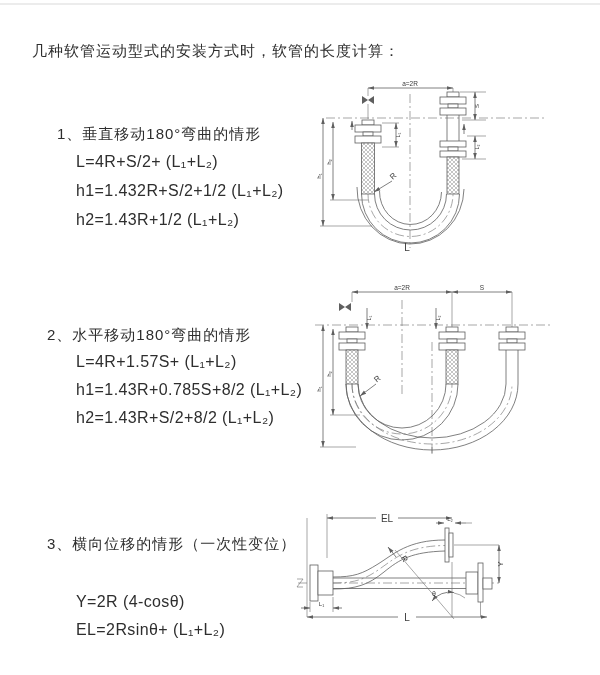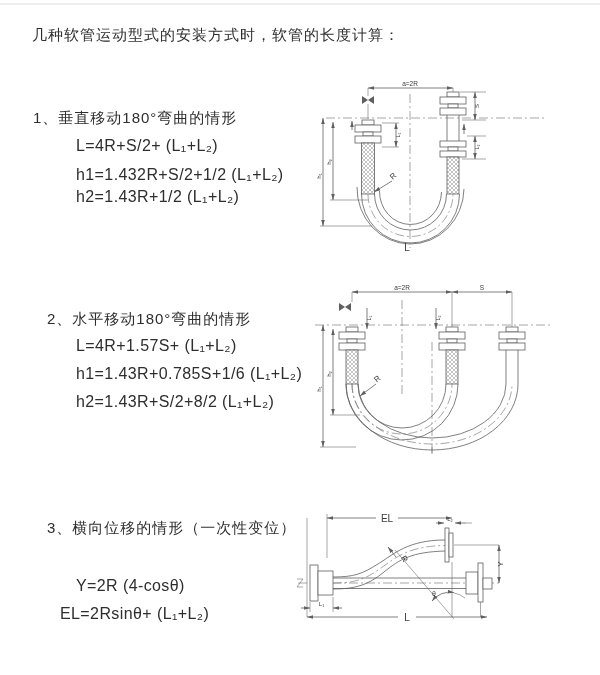--- a/index.html
+++ b/index.html
@@ -3,27 +3,27 @@
 <meta charset="utf-8">
 <style>
   html,body{margin:0;padding:0;}
   body{
     width:600px;height:675px;background:#ffffff;overflow:hidden;
     font-family:"Liberation Sans","DejaVu Sans",sans-serif;
     color:#2e2e2e;position:relative;
   }
   .page{position:absolute;inset:0;}
   .top-rule{position:absolute;left:0;top:3px;width:600px;height:2px;background:#ececec;}
-  .txt{position:absolute;white-space:nowrap;}
+  .txt{position:absolute;white-space:nowrap;margin-top:16px;}
   .title{left:32px;top:26px;font-size:15px;letter-spacing:1px;}
   .heading{font-size:15px;letter-spacing:1px;}
   .formula{font-size:16px;letter-spacing:.4px;}
-  .s1h{left:33px;top:109px}.f11{left:76px;top:137px}.f12{left:76px;top:166px}.f13{left:76px;top:188px}
+  .s1h{left:57px;top:109px}.f11{left:76px;top:137px}.f12{left:76px;top:166px}.f13{left:76px;top:195px}
   .s2h{left:47px;top:310px}.f21{left:76px;top:337px}.f22{left:76px;top:365px}.f23{left:76px;top:393px}
-  .s3h{left:47px;top:519px}.f31{left:76px;top:548px}.f32{left:76px;top:577px}.f33{left:60px;top:605px}
+  .s3h{left:47px;top:519px}.f31{left:76px;top:548px}.f32{left:76px;top:577px}.f33{left:76px;top:605px}
   svg{position:absolute;}
   .d1{left:312px;top:76px;width:240px;height:178px;}
   .d2{left:312px;top:284px;width:245px;height:180px;}
   .d3{left:296px;top:500px;width:215px;height:145px;}
   .ln{stroke:#5f5f5f;stroke-width:.8;fill:none;}
   .cl{stroke:#6b6b6b;stroke-width:.6;fill:none;stroke-dasharray:9 3 2 3;}
   .thin{stroke:#6b6b6b;stroke-width:.6;fill:none;}
   .fw{fill:#ffffff;stroke:#5f5f5f;stroke-width:.8;}
   .lab{fill:#3a3a3a;stroke:none;font-family:"Liberation Sans","DejaVu Sans",sans-serif;}
 </style>
@@ -35,21 +35,21 @@
 
   <div class="txt title">几种软管运动型式的安装方式时，软管的长度计算：</div>
 
   <div class="txt heading s1h">1、垂直移动180°弯曲的情形</div>
   <div class="txt formula f11">L=4R+S/2+ (L₁+L₂)</div>
   <div class="txt formula f12">h1=1.432R+S/2+1/2 (L₁+L₂)</div>
   <div class="txt formula f13">h2=1.43R+1/2 (L₁+L₂)</div>
 
   <div class="txt heading s2h">2、水平移动180°弯曲的情形</div>
   <div class="txt formula f21">L=4R+1.57S+ (L₁+L₂)</div>
-  <div class="txt formula f22">h1=1.43R+0.785S+1/6 (L₁+L₂)</div>
+  <div class="txt formula f22">h1=1.43R+0.785S+8/2 (L₁+L₂)</div>
   <div class="txt formula f23">h2=1.43R+S/2+8/2 (L₁+L₂)</div>
 
   <div class="txt heading s3h">3、横向位移的情形（一次性变位）</div>
   <div class="txt formula f32">Y=2R (4-cosθ)</div>
   <div class="txt formula f33">EL=2Rsinθ+ (L₁+L₂)</div>
 
   <svg class="d1" viewBox="0 0 240 178">
     <defs>
       <pattern id="br1" width="4" height="4" patternUnits="userSpaceOnUse">
         <rect width="4" height="4" fill="#ffffff"></rect>

